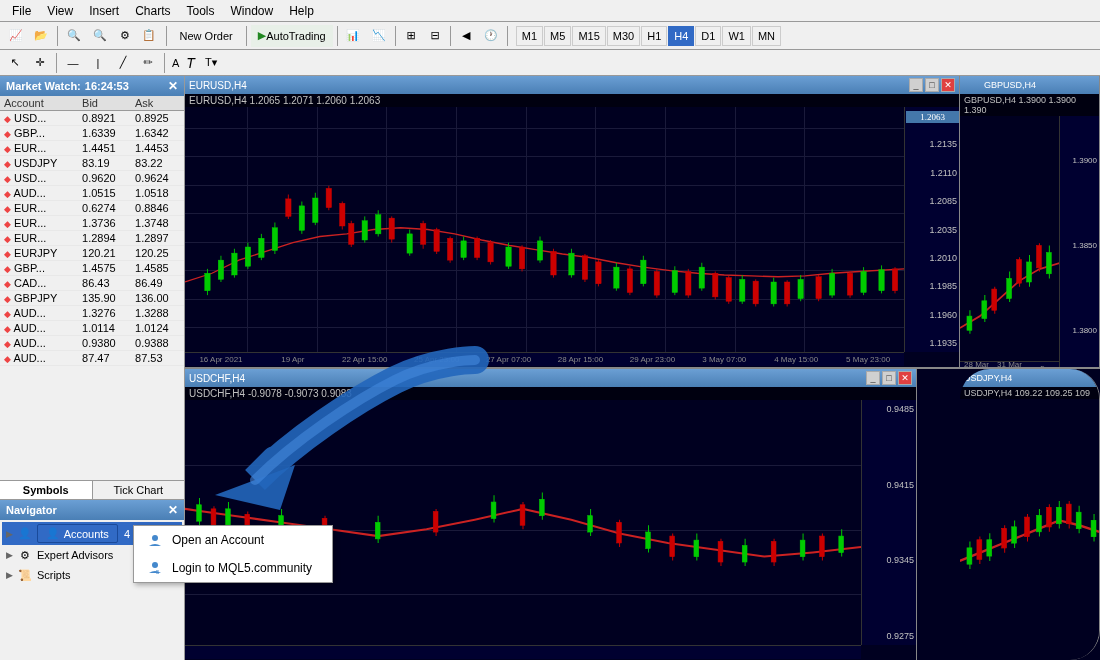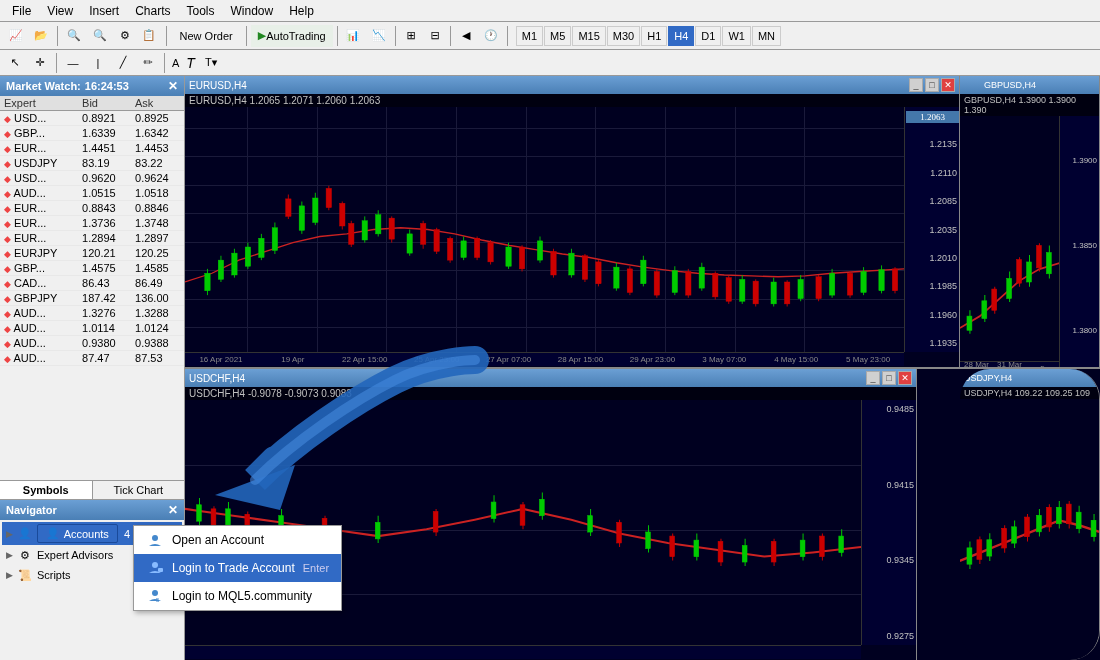--- a/index.html
+++ b/index.html
@@ -166,21 +166,21 @@
         <div class="market-watch-title">
           <span>Market Watch: </span>
           <span>16:24:53</span>
         </div>
         <span class="panel-close">✕</span>
       </div>
       <div class="market-table">
         <table>
           <thead>
             <tr>
-              <th>Expert</th>
+              <th>Account</th>
               <th>Bid</th>
               <th>Ask</th>
             </tr>
           </thead>
           <tbody id="market-rows">
           <tr>
       <td><span style="color:#e44;font-size:9px;">◆</span> <span>USD...</span></td>
       <td>0.8921</td>
       <td>0.8925</td>
     </tr>
@@ -204,21 +204,21 @@
       <td>0.9620</td>
       <td>0.9624</td>
     </tr>
               <tr>
       <td><span style="color:#e44;font-size:9px;">◆</span> <span>AUD...</span></td>
       <td>1.0515</td>
       <td>1.0518</td>
     </tr>
               <tr>
       <td><span style="color:#e44;font-size:9px;">◆</span> <span>EUR...</span></td>
-      <td>0.8843</td>
+      <td>0.6274</td>
       <td>0.8846</td>
     </tr>
               <tr>
       <td><span style="color:#e44;font-size:9px;">◆</span> <span>EUR...</span></td>
       <td>1.3736</td>
       <td>1.3748</td>
     </tr>
               <tr>
       <td><span style="color:#e44;font-size:9px;">◆</span> <span>EUR...</span></td>
       <td>1.2894</td>
@@ -234,21 +234,21 @@
       <td>1.4575</td>
       <td>1.4585</td>
     </tr>
               <tr>
       <td><span style="color:#e44;font-size:9px;">◆</span> <span>CAD...</span></td>
       <td>86.43</td>
       <td>86.49</td>
     </tr>
               <tr>
       <td><span style="color:#e44;font-size:9px;">◆</span> <span>GBPJPY</span></td>
-      <td>187.42</td>
+      <td>135.90</td>
       <td>136.00</td>
     </tr>
               <tr>
       <td><span style="color:#e44;font-size:9px;">◆</span> <span>AUD...</span></td>
       <td>1.3276</td>
       <td>1.3288</td>
     </tr>
               <tr>
       <td><span style="color:#e44;font-size:9px;">◆</span> <span>AUD...</span></td>
       <td>1.0114</td>
@@ -663,31 +663,20 @@
   <div class="context-menu-item">
     <span class="menu-icon" style="display:inline-flex;align-items:center;justify-content:center;">
       <svg width="16" height="16" viewBox="0 0 16 16">
           <circle cx="8" cy="6" r="3" fill="#4488cc"></circle>
           <path d="M2 14 Q8 10 14 14" fill="#4488cc"></path>
         </svg>
     </span>
     <span>Open an Account</span>
     <span class="menu-shortcut"></span>
   </div>
-  <div class="context-menu-item highlighted">
-    <span class="menu-icon" style="display:inline-flex;align-items:center;justify-content:center;">
-      <svg width="16" height="16" viewBox="0 0 16 16">
-          <circle cx="8" cy="5" r="3" fill="#88bbff"></circle>
-          <path d="M2 13 Q8 9 14 13" fill="#88bbff"></path>
-          <rect x="11" y="8" width="5" height="4" rx="1" fill="#88bbff"></rect>
-        </svg>
-    </span>
-    <span>Login to Trade Account</span>
-    <span class="menu-shortcut">Enter</span>
-  </div>
   <div class="context-menu-item">
     <span class="menu-icon" style="display:inline-flex;align-items:center;justify-content:center;">
       <svg width="16" height="16" viewBox="0 0 16 16">
           <circle cx="8" cy="5" r="3" fill="#4488cc"></circle>
           <path d="M2 13 Q8 9 14 13" fill="#4488cc"></path>
           <text x="9" y="14" font-size="6" fill="#4488cc">5</text>
         </svg>
     </span>
     <span>Login to MQL5.community</span>
     <span class="menu-shortcut"></span>

